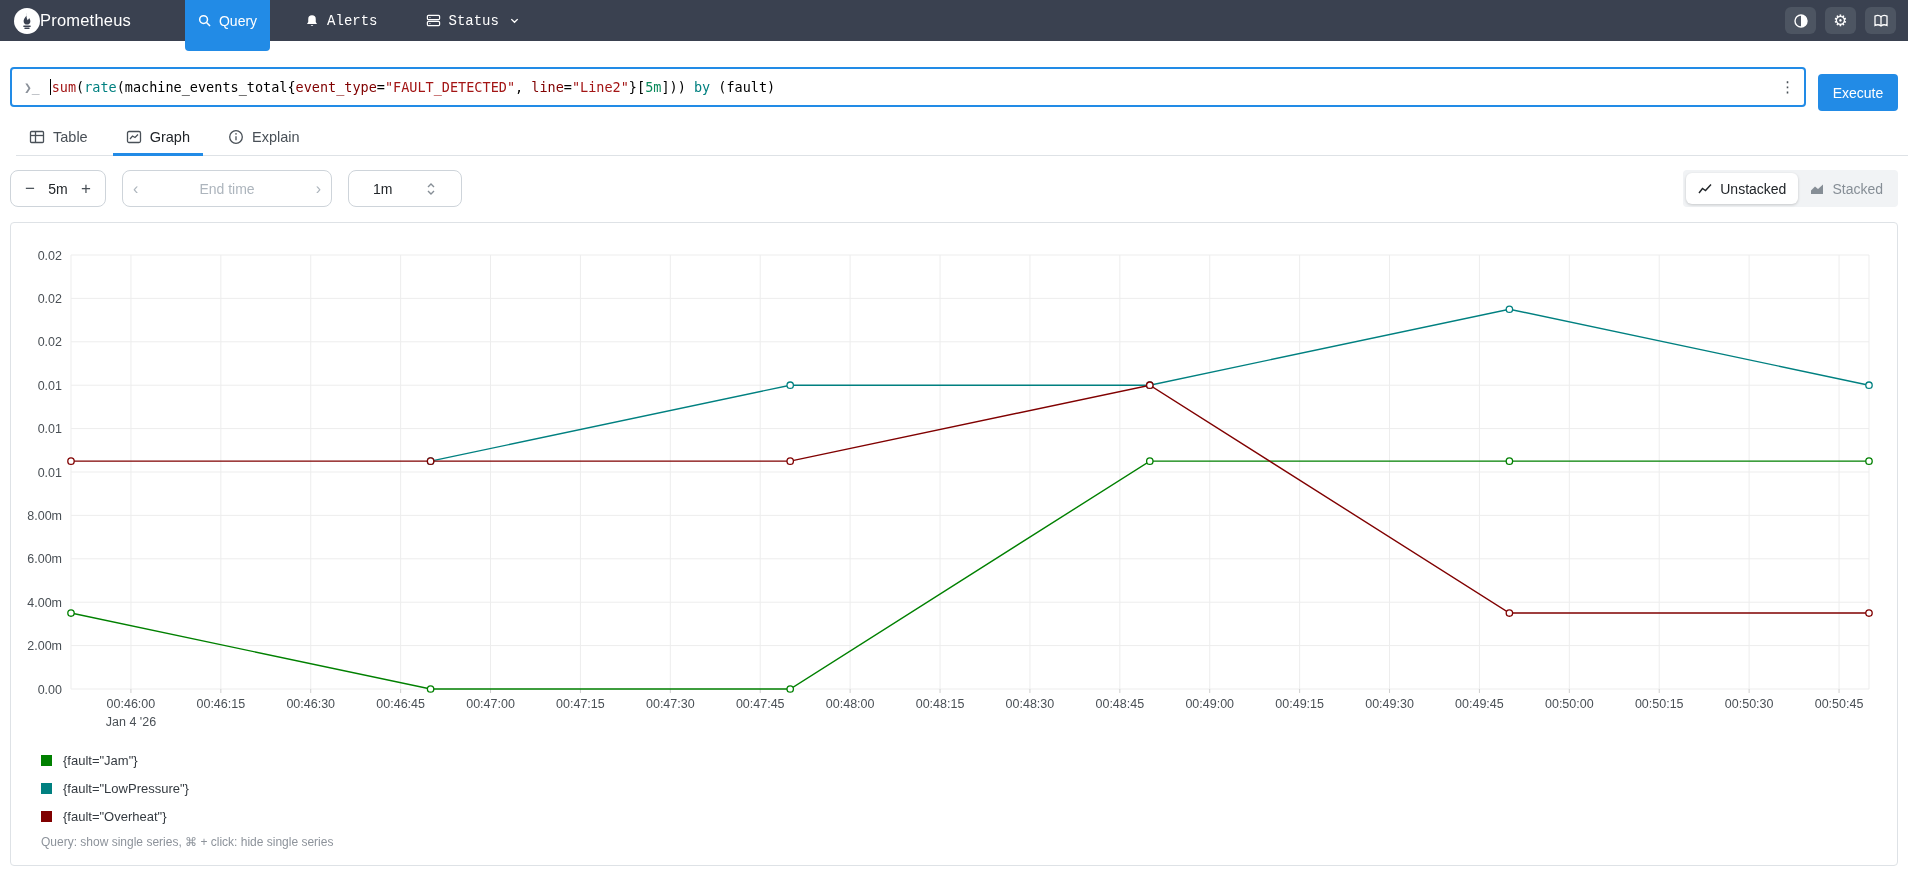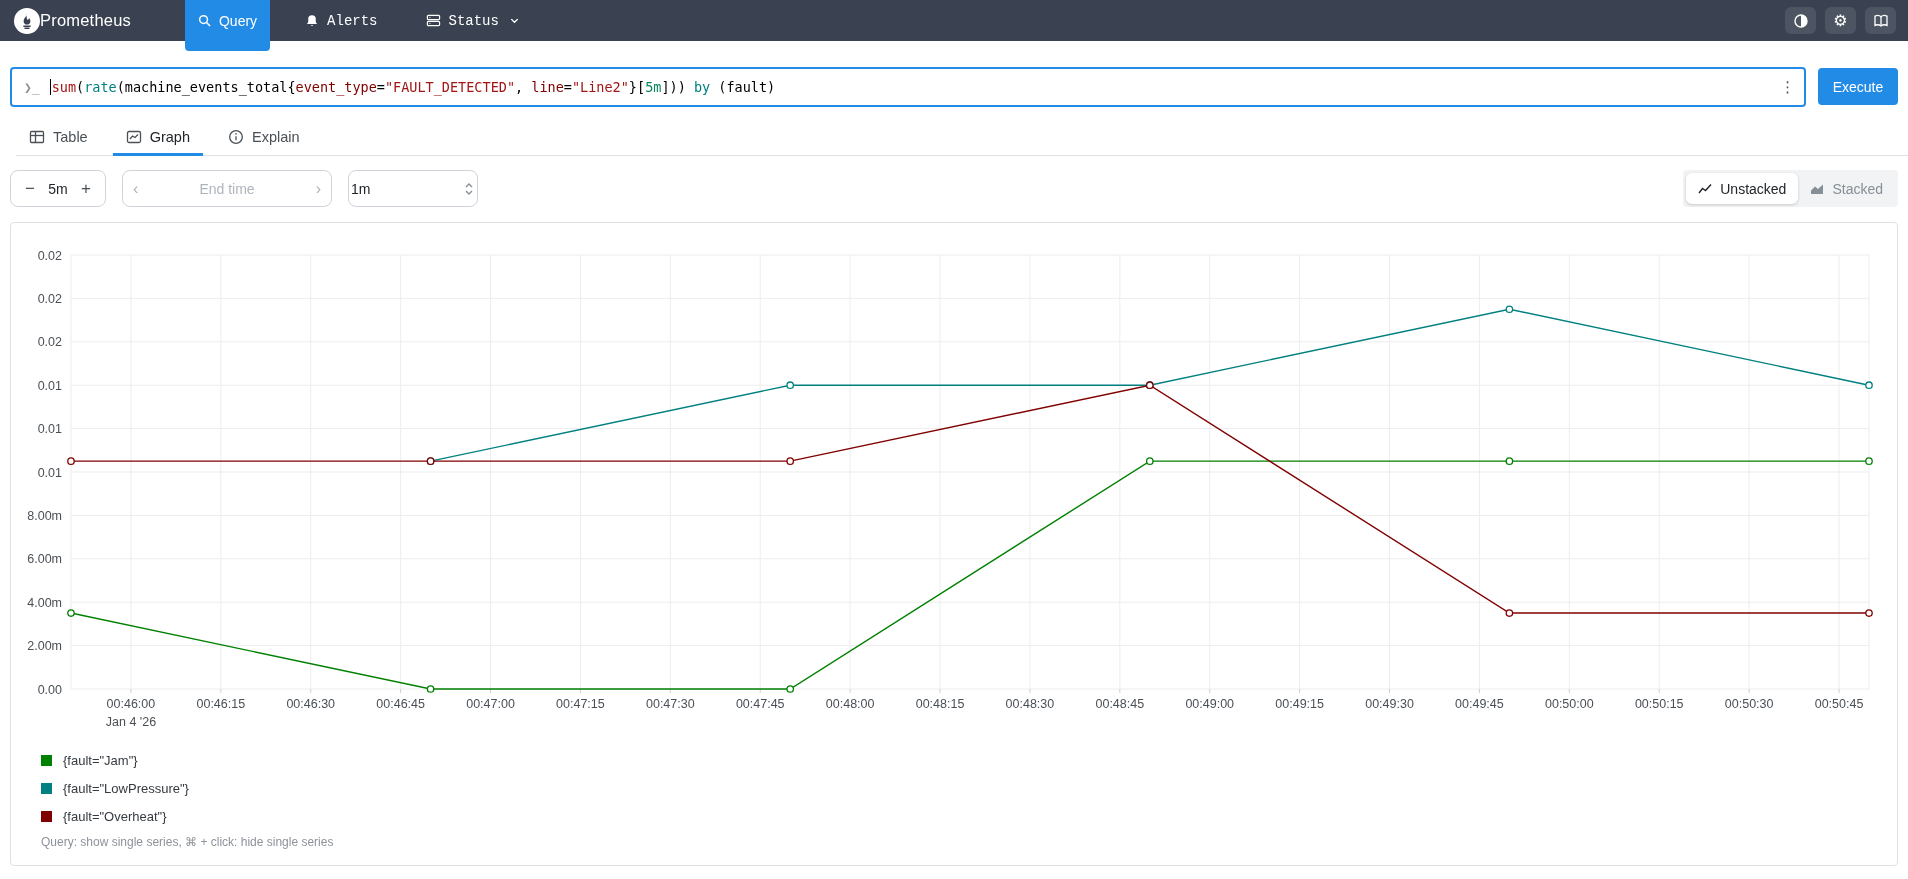--- a/index.html
+++ b/index.html
@@ -21,42 +21,42 @@
   
   .query-row{position:absolute;left:10px;top:67px;width:1888px;display:flex;gap:12px;}
   .query-input{flex:1;height:40px;box-sizing:border-box;border:2px solid #228be6;border-radius:4px;
     background:#fff;display:flex;align-items:center;padding:0 10px;}
   .prompt{color:#8a9099;font-family:"DejaVu Sans Mono",monospace;font-size:13px;margin:0 10px 0 2px;}
   .expr{font-family:"DejaVu Sans Mono",monospace;font-size:13.5px;white-space:pre;flex:1;}
   .caret{display:inline-block;width:1.5px;height:16px;background:#000;vertical-align:-3px;margin-right:.5px;}
   .tk-kw{color:#a31515}.tk-fn{color:#008080}.tk-str{color:#a31515}.tk-lbl{color:#800000}
   .tk-dur{color:#09885a}.tk-p{color:#000}.tk-m{color:#000}
   .kebab{color:#495057;font-size:15px;margin-left:8px;cursor:pointer;letter-spacing:-1px;}
-  .execute{width:80px;height:37px;margin-top:1px;background:#228be6;color:#fff;border:none;border-radius:4px;
+  .execute{width:80px;height:37px;margin-top:7px;background:#228be6;color:#fff;border:none;border-radius:4px;
     font-size:14px;font-family:inherit;cursor:pointer;}
   
   .tabs{position:absolute;left:16px;top:119px;width:1908px;height:37px;border-bottom:1px solid #dee2e6;
     display:flex;align-items:stretch;padding-left:0;box-sizing:border-box;}
   .tab{display:flex;align-items:center;gap:8px;padding:0 13px;margin-right:12px;font-size:14.5px;
     color:#495057;cursor:pointer;position:relative;}
   .tab.active{color:#212529;}
   .tab.active:after{content:"";position:absolute;left:0;right:0;bottom:-1px;height:3px;background:#228be6;}
   .tab svg{stroke:#495057;}
   
   .controls{position:absolute;left:10px;top:170px;width:1888px;height:37px;display:flex;align-items:center;}
   .ctl{border:1px solid #ced4da;border-radius:8px;height:37px;display:flex;align-items:center;
     box-sizing:border-box;background:#fff;}
   .dur-group{padding:0 6px;gap:2px;}
   .mini-btn{width:26px;height:26px;display:flex;align-items:center;justify-content:center;color:#495057;
     font-size:17px;cursor:pointer;border-radius:4px;}
   .dur-val{font-size:14px;color:#212529;min-width:26px;text-align:center;cursor:text;}
   .endtime{width:210px;margin-left:16px;padding:0 10px;justify-content:space-between;}
   .endtime .ph{color:#adb5bd;font-size:14px;}
   .nav-chev{color:#adb5bd;font-size:16px;cursor:pointer;}
-  .res{width:130px;margin-left:16px;padding:0 2px;justify-content:space-between;}
+  .res{width:114px;margin-left:16px;padding:0 24px;justify-content:space-between;}
   .res-val{font-size:14px;color:#212529;}
   .seg{margin-left:auto;background:#f1f3f5;border-radius:4px;padding:3px;display:flex;align-items:center;height:37px;box-sizing:border-box;}
   .seg-btn{display:flex;align-items:center;gap:8px;font-size:14px;padding:0 12px;height:31px;border-radius:6px;cursor:pointer;color:#868e96;}
   .seg-btn.on{background:#fff;color:#212529;box-shadow:0 1px 3px rgba(0,0,0,.18);}
   
   .panel{position:absolute;left:10px;top:222px;width:1888px;height:644px;border:1px solid #dee2e6;
     border-radius:4px;box-sizing:border-box;background:#fff;}
   .chart-wrap{position:absolute;left:18px;top:20px;}
   svg text{font-family:"Liberation Sans",sans-serif;}
   .grid{stroke:#ededed;stroke-width:1;}

